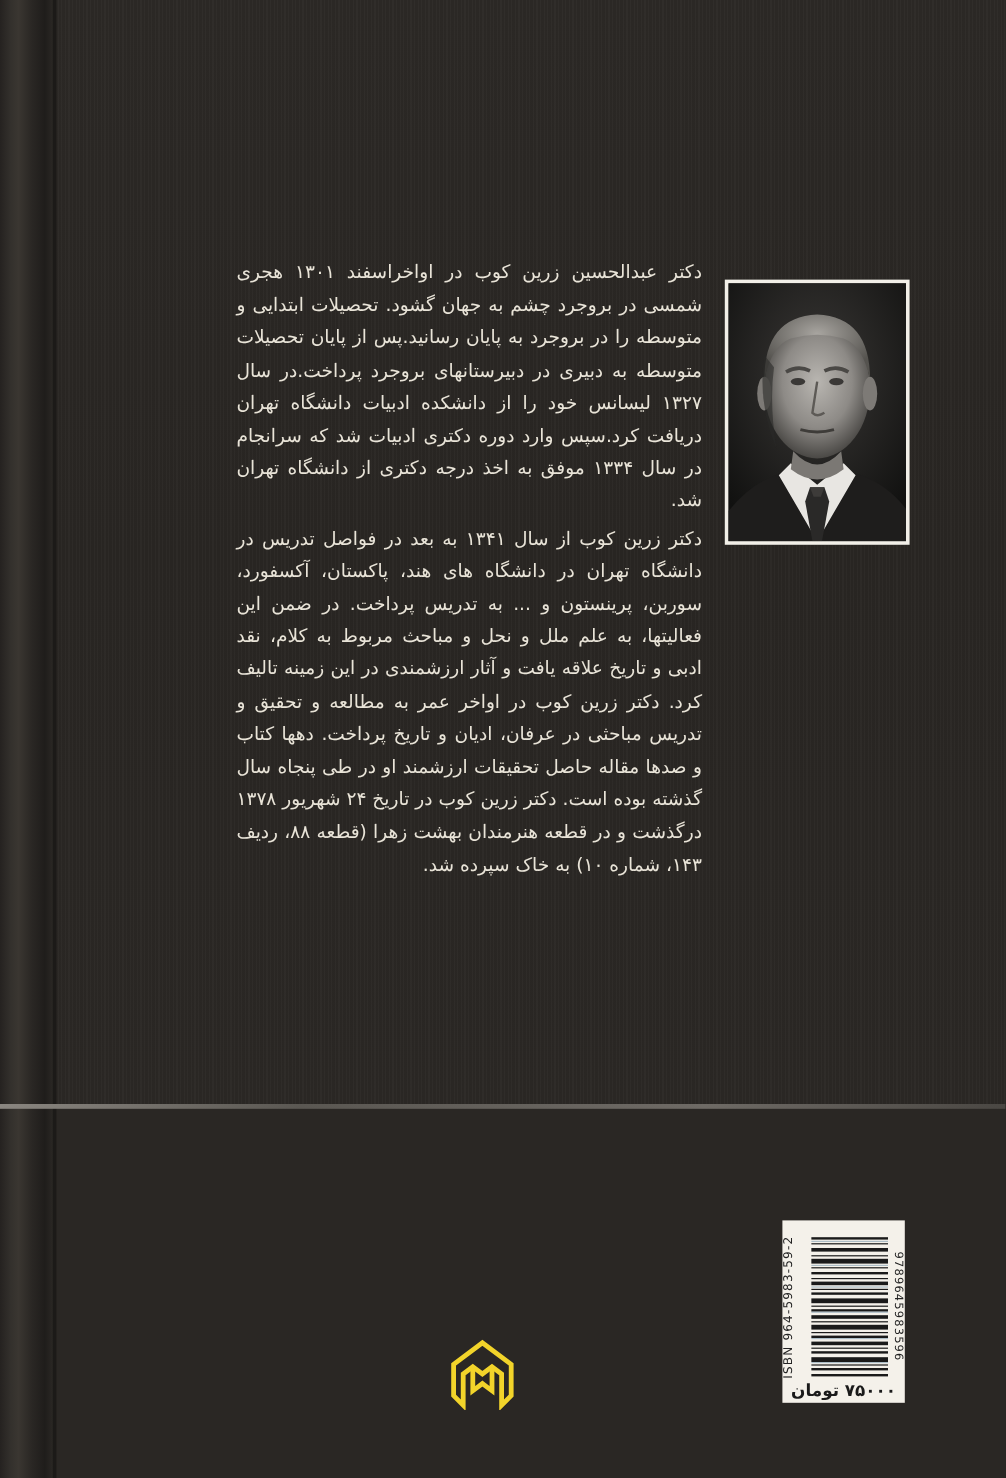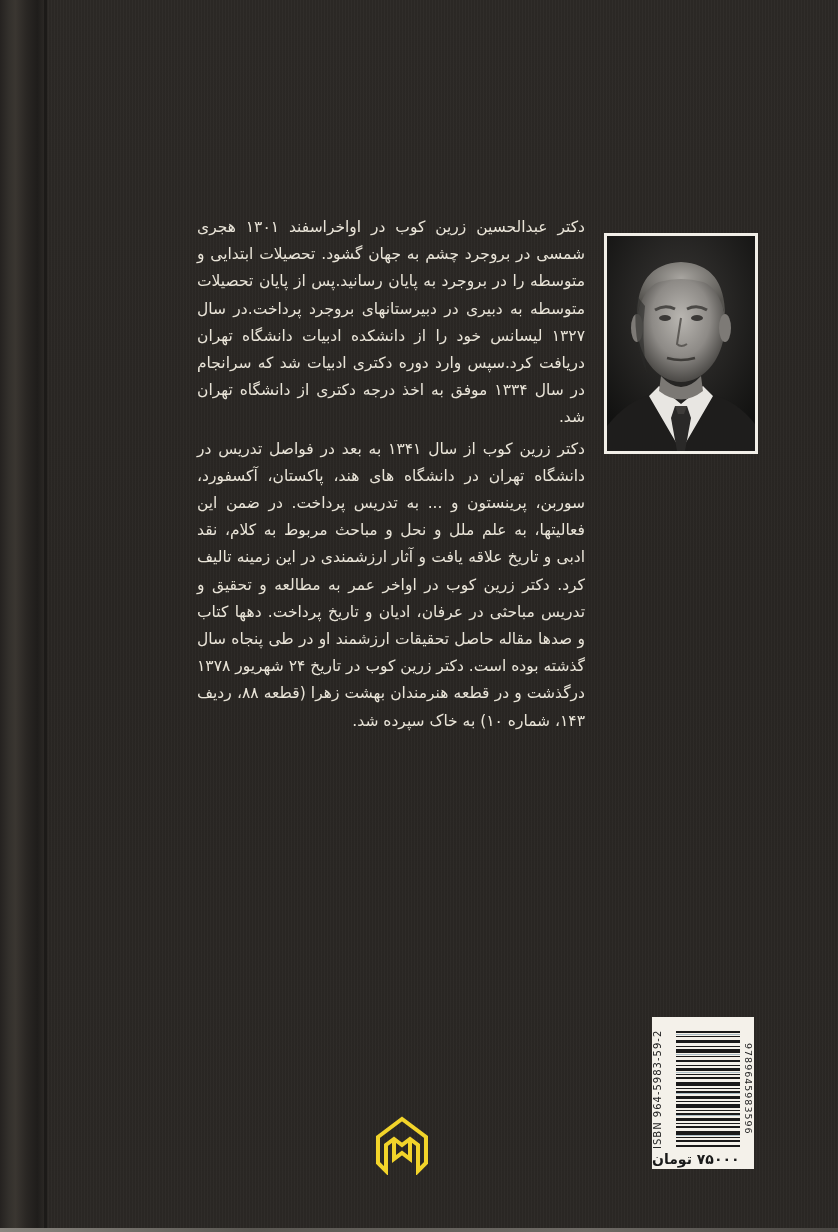--- a/index.html
+++ b/index.html
@@ -2,21 +2,21 @@
 <html><head>
 <meta charset="utf-8">
 <style>
   html, body { margin: 0; padding: 0; }
   body {
     width: 838px; height: 1232px; overflow: hidden;
     background: #2a2724;
     font-family: "DejaVu Sans", sans-serif;
   }
   .cover {
-    position: relative; width: 838px; height: 1232px;
+    position: relative; width: 838px; height: 924px;
     background:
       repeating-linear-gradient(90deg, rgba(255,255,255,0.025) 0px, rgba(255,255,255,0.025) 1px, rgba(0,0,0,0) 1px, rgba(0,0,0,0) 3px),
       linear-gradient(180deg, #2b2825 0%, #282522 50%, #2a2724 100%);
   }
   .spine-hinge {
     position: absolute; left: 0; top: 0; width: 44px; height: 1232px;
     background: linear-gradient(90deg, #252220 0%, #33302c 20%, #3a3631 35%, #2a2724 60%, #1f1d1b 85%, #2a2724 100%);
   }
   .spine-groove {
     position: absolute; left: 44px; top: 0; width: 3px; height: 1232px;
@@ -52,21 +52,21 @@
     font-family: "DejaVu Sans", sans-serif;
   }
   .ean-digits {
     position: absolute; left: 90px; top: 12px; width: 12px; height: 120px;
     writing-mode: vertical-rl;
     font-size: 9.5px; color: #222; letter-spacing: 1px; text-align: center;
     font-family: "DejaVu Sans", sans-serif;
   }
   .price {
     position: absolute; left: 0; bottom: 2px; width: 100%;
-    direction: rtl; text-align: left;
+    direction: rtl; text-align: center;
     font-size: 14px; font-weight: bold; color: #1a1a1a;
   }
   .logo {
     position: absolute; left: 372px; top: 1115px; width: 60px; height: 60px;
   }
 </style>
 </head>
 <body>
 
 <div class="cover">

